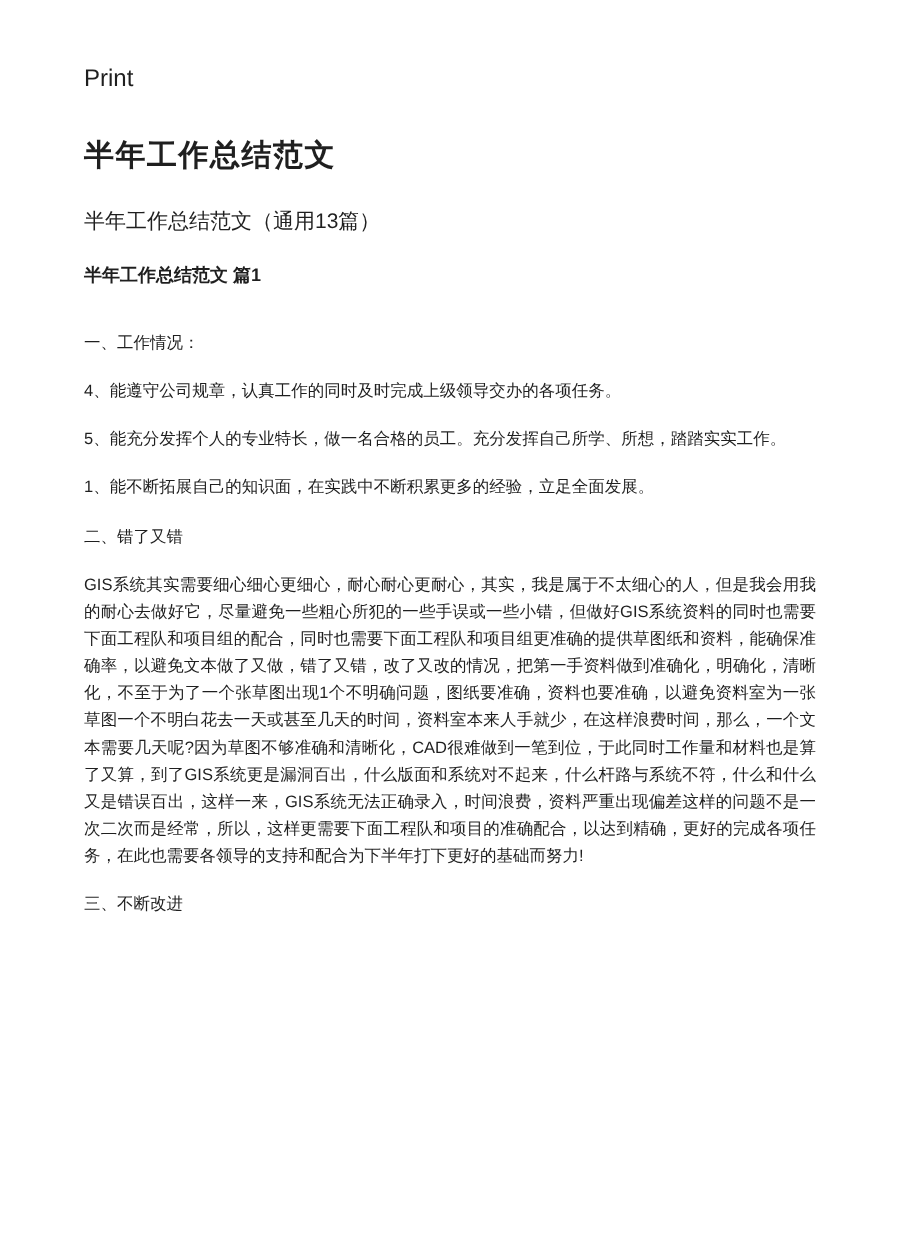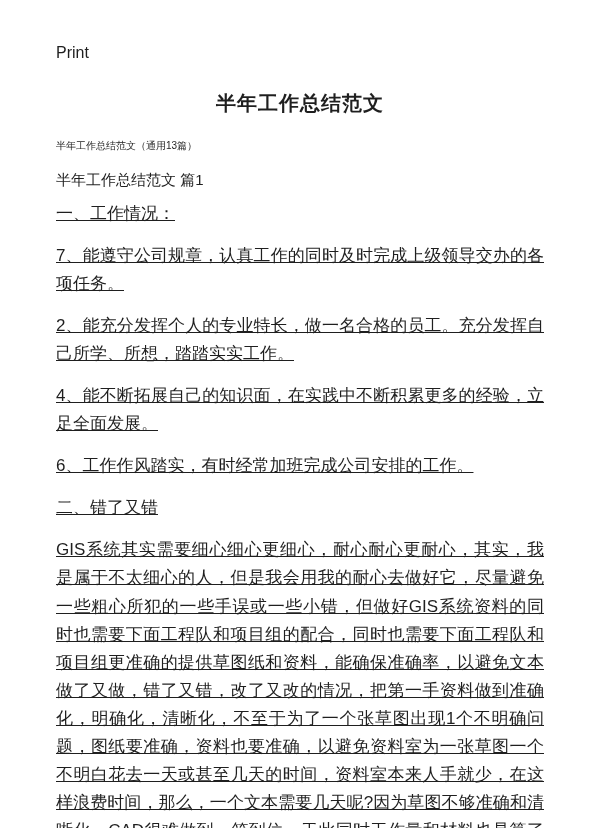--- a/index.html
+++ b/index.html
@@ -23,60 +23,58 @@
   .print-link {
     font-size: 16px;
     color: #1f1f1f;
     margin: 0 0 24px 0;
     cursor: pointer;
     display: inline-block;
   }
   .doc-title {
     font-size: 20px;
     font-weight: bold;
-    text-align: center;
+    text-align: left;
     margin: 4px 0 22px 0;
     letter-spacing: 1px;
   }
   .doc-subtitle {
-    font-size: 10px;
+    font-size: 14px;
     font-weight: normal;
     margin: 0 0 18px 0;
   }
   .section-heading {
-    font-size: 15px;
-    font-weight: normal;
-    margin: 0 0 10px 0;
+    font-size: 12px;
+    font-weight: bold;
+    margin: 0 0 28px 0;
   }
   .para {
-    font-size: 17px;
+    font-size: 11px;
     line-height: 1.65;
     margin: 0 0 14px 0;
     text-align: justify;
     word-break: break-all;
-    text-decoration: underline;
   }
 </style>
 </head>
 <body>
 
 <div class="page">
 
   <div class="print-link">Print</div>
 
   <h1 class="doc-title">半年工作总结范文</h1>
 
   <p class="doc-subtitle">半年工作总结范文（通用13篇）</p>
 
   <h2 class="section-heading">半年工作总结范文 篇1</h2>
 
   <div>
     <p class="para">一、工作情况：</p>
-    <p class="para">7、能遵守公司规章，认真工作的同时及时完成上级领导交办的各项任务。</p>
-    <p class="para">2、能充分发挥个人的专业特长，做一名合格的员工。充分发挥自己所学、所想，踏踏实实工作。</p>
-    <p class="para">4、能不断拓展自己的知识面，在实践中不断积累更多的经验，立足全面发展。</p>
-    <p class="para">6、工作作风踏实，有时经常加班完成公司安排的工作。</p>
+    <p class="para">4、能遵守公司规章，认真工作的同时及时完成上级领导交办的各项任务。</p>
+    <p class="para">5、能充分发挥个人的专业特长，做一名合格的员工。充分发挥自己所学、所想，踏踏实实工作。</p>
+    <p class="para">1、能不断拓展自己的知识面，在实践中不断积累更多的经验，立足全面发展。</p>
     <p class="para">二、错了又错</p>
     <p class="para">GIS系统其实需要细心细心更细心，耐心耐心更耐心，其实，我是属于不太细心的人，但是我会用我的耐心去做好它，尽量避免一些粗心所犯的一些手误或一些小错，但做好GIS系统资料的同时也需要下面工程队和项目组的配合，同时也需要下面工程队和项目组更准确的提供草图纸和资料，能确保准确率，以避免文本做了又做，错了又错，改了又改的情况，把第一手资料做到准确化，明确化，清晰化，不至于为了一个张草图出现1个不明确问题，图纸要准确，资料也要准确，以避免资料室为一张草图一个不明白花去一天或甚至几天的时间，资料室本来人手就少，在这样浪费时间，那么，一个文本需要几天呢?因为草图不够准确和清晰化，CAD很难做到一笔到位，于此同时工作量和材料也是算了又算，到了GIS系统更是漏洞百出，什么版面和系统对不起来，什么杆路与系统不符，什么和什么又是错误百出，这样一来，GIS系统无法正确录入，时间浪费，资料严重出现偏差这样的问题不是一次二次而是经常，所以，这样更需要下面工程队和项目的准确配合，以达到精确，更好的完成各项任务，在此也需要各领导的支持和配合为下半年打下更好的基础而努力!</p>
     <p class="para">三、不断改进</p>
   </div>
 
 </div>
 
 </body></html>

